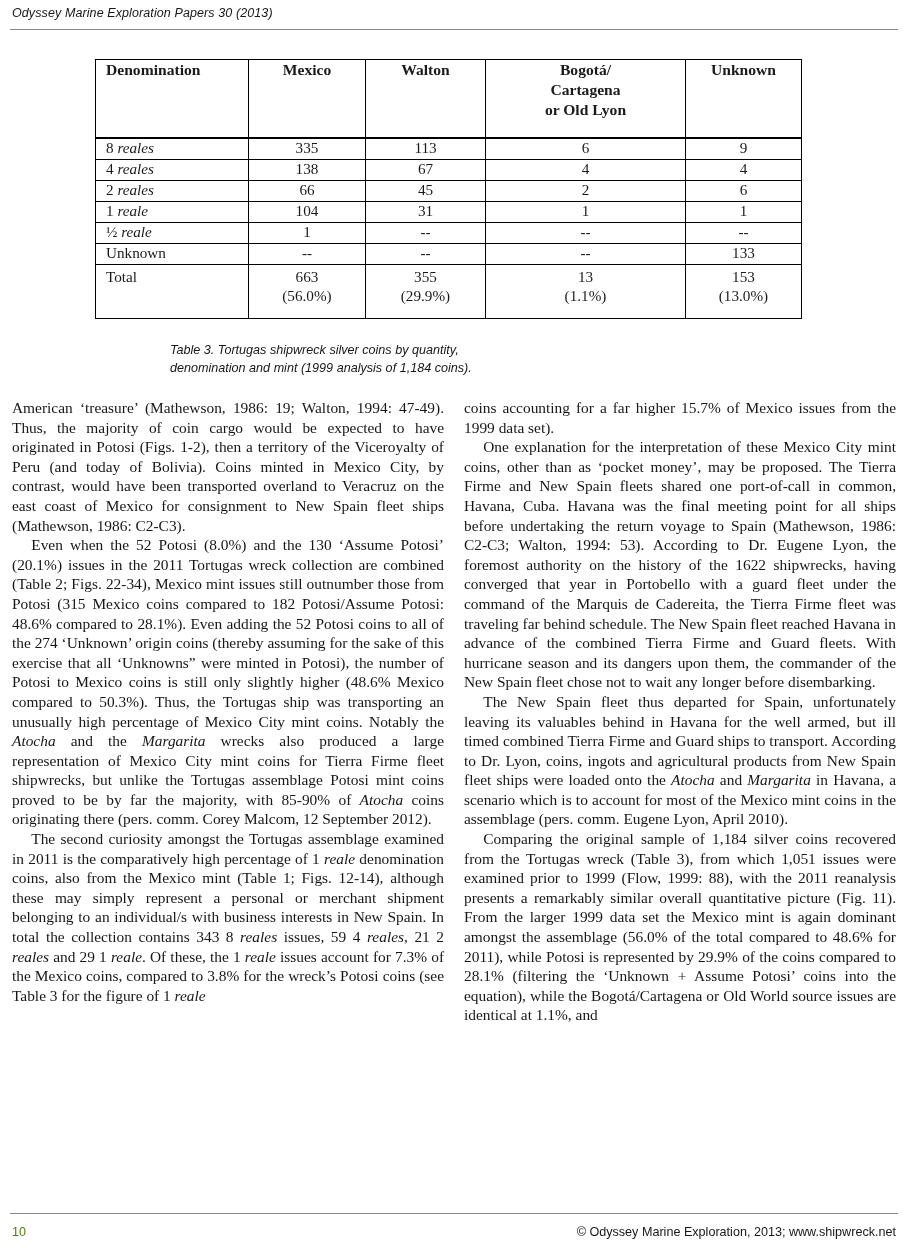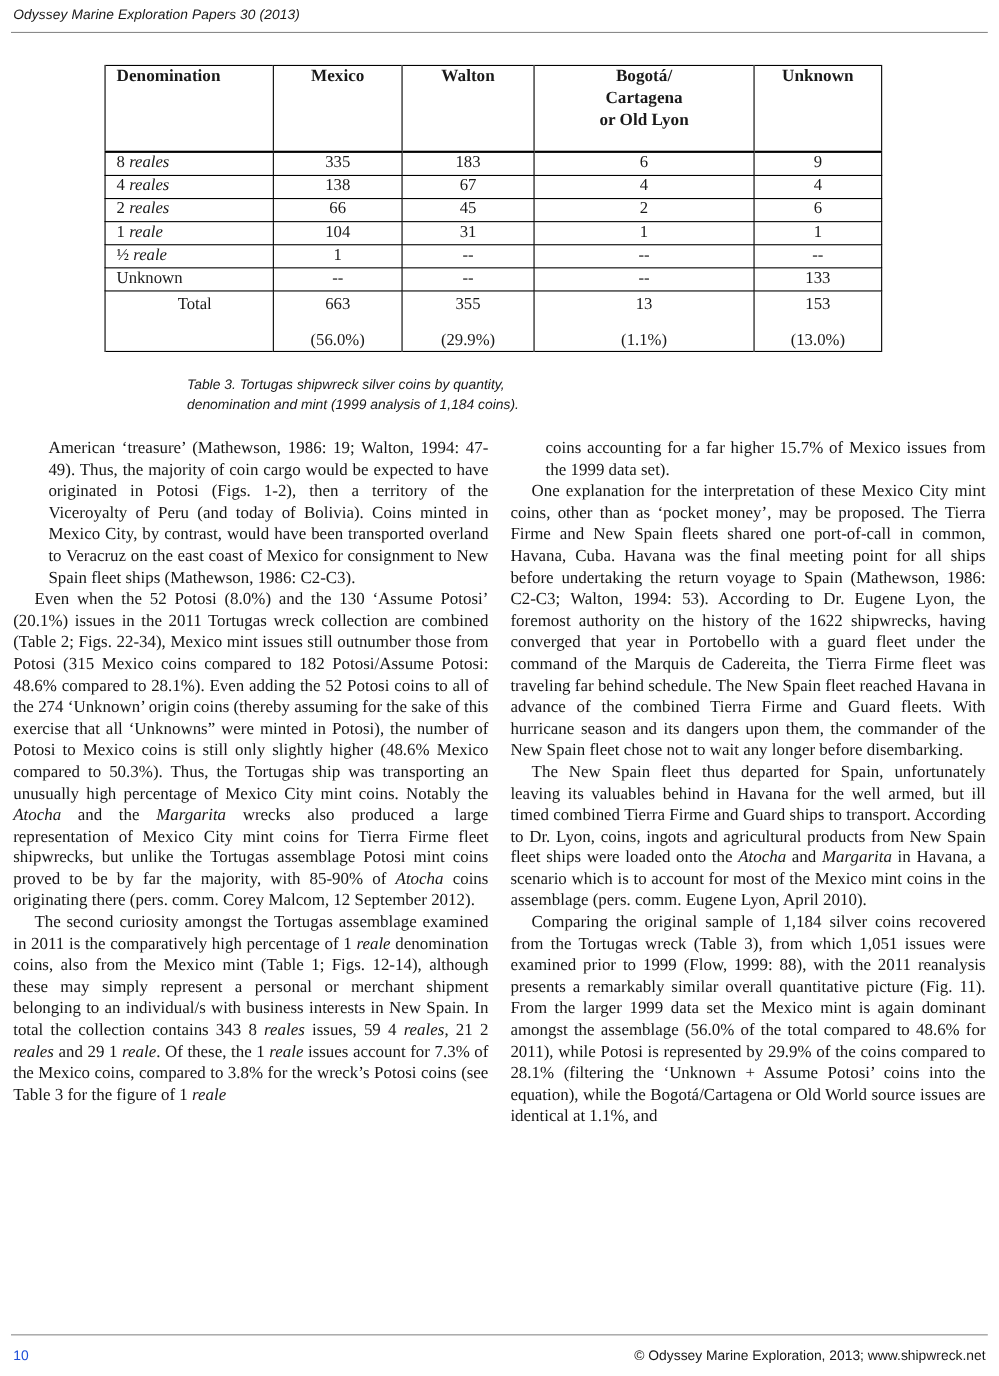--- a/index.html
+++ b/index.html
@@ -92,25 +92,24 @@
   }
   tbody td.denom {
     text-align: left;
     padding-left: 10px;
   }
   tbody tr.total-row td {
     border-bottom: none;
     height: 50px;
     vertical-align: top;
     padding-top: 3px;
-    text-align: center;
   }
   tbody tr.total-row td .pct {
     display: block;
-    margin-top: 16px;
+    margin-top: 2px;
   }
   .it { font-style: italic; }
 
   
   .caption {
     position: absolute;
     left: 170px;
     top: 342px;
     width: 560px;
     text-align: left;
@@ -133,38 +132,38 @@
     hyphens: manual;
     color: #161616;
   }
   .col-left  { left: 12px; }
   .col-right { left: 464px; }
 
   .col p {
     margin: 0;
     text-indent: 1.25em;
   }
-  .col p.no-indent { text-indent: 0; margin-left: 32px; }
+  .col p.no-indent { text-indent: 0; }
 
   
   .foot-rule {
     position: absolute;
     left: 10px;
     top: 1213px;
     width: 888px;
     height: 1px;
     background: #8a8a8a;
   }
   .folio {
     position: absolute;
     left: 12px;
     top: 1225px;
     font-family: "Liberation Sans", sans-serif;
     font-size: 12.6px;
-    color: #1d4ed8;
+    color: #4d7c0f;
   }
   .copyright {
     position: absolute;
     right: 12px;
     top: 1225px;
     font-family: "Liberation Sans", sans-serif;
     font-size: 12.6px;
     color: #171717;
     white-space: nowrap;
   }
@@ -196,21 +195,21 @@
             <span>Cartagena</span><br>
             <span>or Old Lyon</span>
           </th>
           <th>Unknown</th>
         </tr>
       </thead>
       <tbody>
         <tr>
           <td class="denom"><span>8</span> <span class="it">reales</span></td>
           <td>335</td>
-          <td>183</td>
+          <td>113</td>
           <td>6</td>
           <td>9</td>
         </tr>
         <tr>
           <td class="denom"><span>4</span> <span class="it">reales</span></td>
           <td>138</td>
           <td>67</td>
           <td>4</td>
           <td>4</td>
         </tr>

